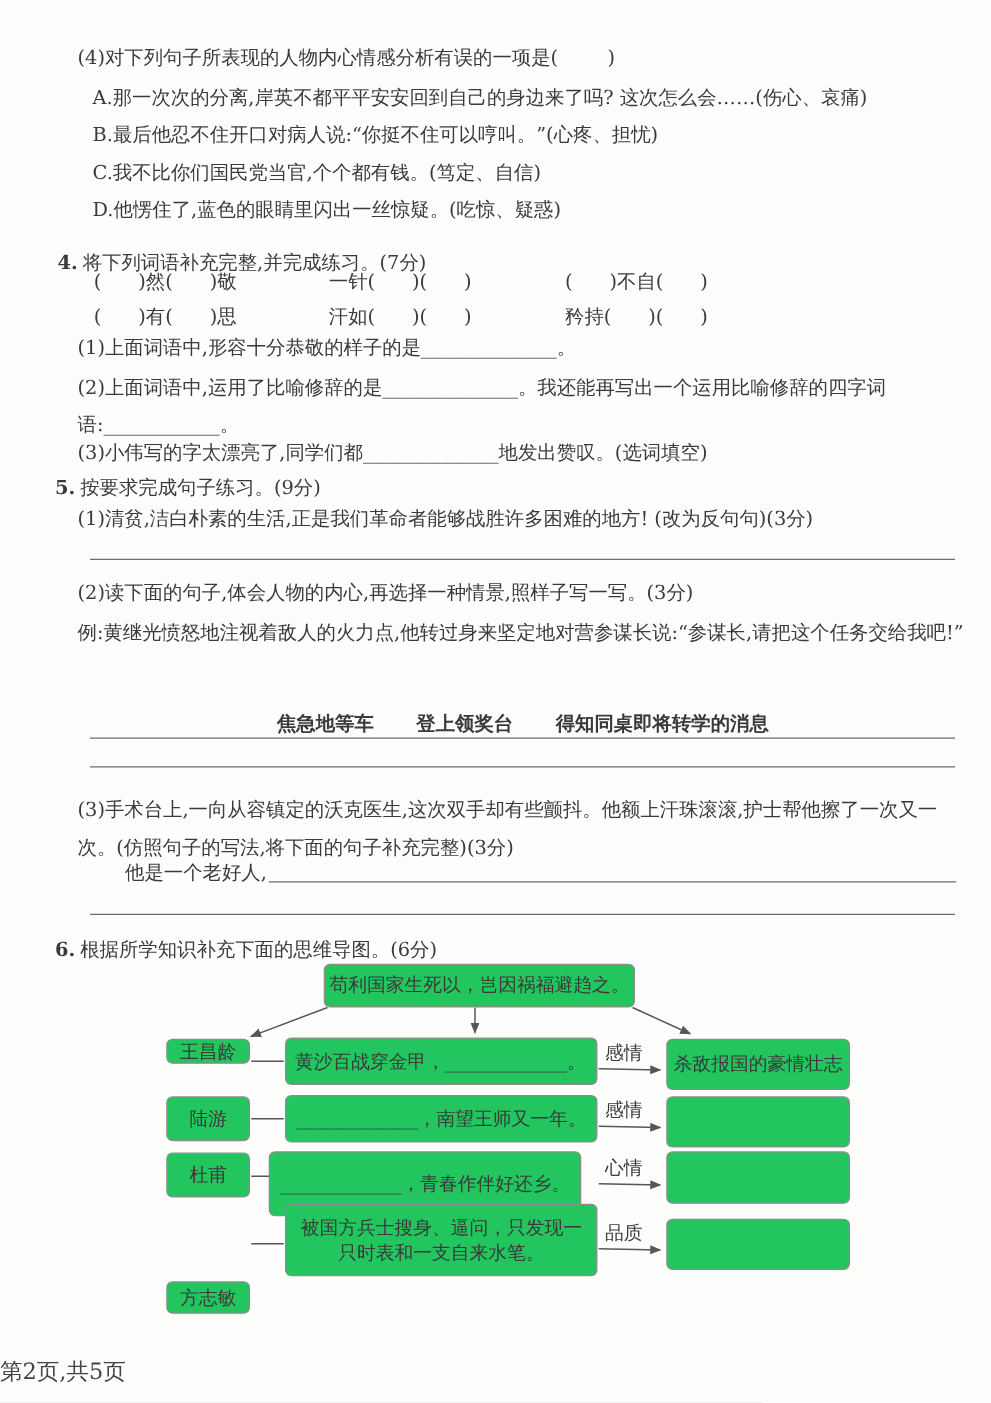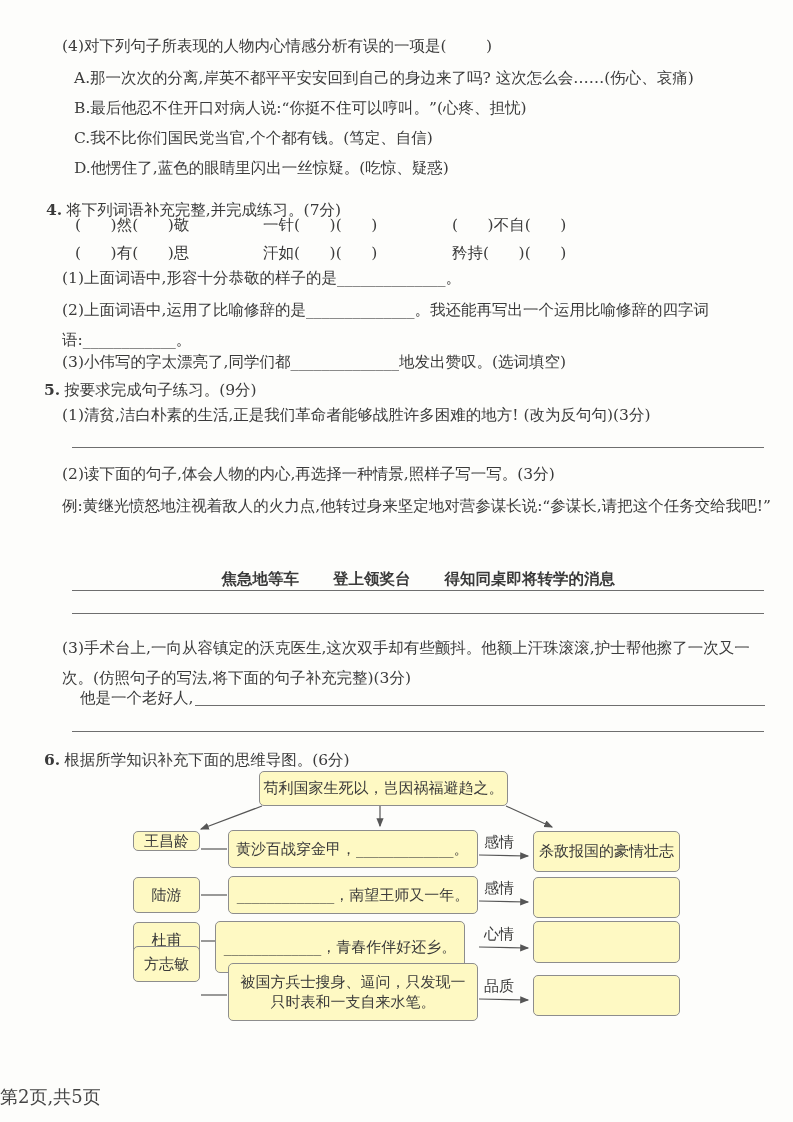--- a/index.html
+++ b/index.html
@@ -21,21 +21,21 @@
   .fill-line{flex:1 1 auto;border-bottom:1.3px solid #6e6e6e;margin:0 0 3px 2px;}
   .promptrow{position:absolute;display:flex;align-items:flex-end;}
   .scen{font-weight:700;}
   .scen span{margin-right:34px;}
   .box{
     position:absolute;
     border:1.3px solid #8d8d8d;
     border-radius:5px;
     display:flex;align-items:center;justify-content:center;
     font-size:15px;text-align:center;
-    background:#fef9c3;
+    background:#22c55e;
     box-sizing:border-box;
     line-height:1.35;
   }
   .box.leftal{justify-content:flex-start;text-align:center;padding:2px 7px;}
   .rel-label{position:absolute;font-size:15px;}
   .arrows{position:absolute;left:0;top:0;pointer-events:none;}
   .footer{position:absolute;left:0;right:0;text-align:left;font-size:18px;color:#444;}
 </style>
 </head>
 <body>
@@ -71,21 +71,21 @@
 
   <div class="abs scen" style="top:549px;left:200px;">
     <span>焦急地等车</span><span>登上领奖台</span><span>得知同桌即将转学的消息</span>
   </div>
 
   <div class="hline" style="top:590px;left:72px;width:692px;"></div>
   <div class="hline" style="top:613px;left:72px;width:692px;"></div>
 
   <div class="abs lh30" style="top:633px;left:62px;width:710px;">(3)手术台上,一向从容镇定的沃克医生,这次双手却有些颤抖。他额上汗珠滚滚,护士帮他擦了一次又一次。(仿照句子的写法,将下面的句子补充完整)(3分)</div>
 
-  <div class="promptrow" style="top:688px;left:80px;right:28px;">
+  <div class="promptrow" style="top:688px;left:100px;right:28px;">
     <span>他是一个老好人,</span>
     <span class="fill-line"></span>
   </div>
   <div class="hline" style="top:731px;left:72px;width:692px;"></div>
 
   <div class="abs" style="top:750px;left:44px;"><span class="num">6.</span><span style="margin-left:4px;">根据所学知识补充下面的思维导图。(6分)</span></div>
 
   <svg class="arrows" width="793" height="1122" viewBox="0 0 793 1122">
     <defs>
       <marker id="ah" markerWidth="9" markerHeight="8" refX="6.5" refY="3" orient="auto">
@@ -117,20 +117,20 @@
   <div class="box" style="left:133px;top:877px;width:67px;height:36px;">陆游</div>
   <div class="box" style="left:228px;top:876px;width:250px;height:38px;">_____________，南望王师又一年。</div>
   <div class="rel-label" style="left:484px;top:879px;">感情</div>
   <div class="box" style="left:533px;top:877px;width:147px;height:41px;"></div>
 
   <div class="box" style="left:133px;top:922px;width:67px;height:36px;">杜甫</div>
   <div class="box" style="left:215px;top:921px;width:250px;height:52px;">_____________，青春作伴好还乡。</div>
   <div class="rel-label" style="left:484px;top:925px;">心情</div>
   <div class="box" style="left:533px;top:921px;width:147px;height:42px;"></div>
 
-  <div class="box" style="left:133px;top:946px;width:67px;height:36px;">方志敏</div>
+  <div class="box" style="left:133px;top:1025px;width:67px;height:26px;">方志敏</div>
   <div class="box leftal" style="left:228px;top:963px;width:250px;height:58px;">被国方兵士搜身、逼问，只发现一只时表和一支自来水笔。</div>
   <div class="rel-label" style="left:484px;top:977px;">品质</div>
   <div class="box" style="left:533px;top:975px;width:147px;height:41px;"></div>
 
   <div class="footer" style="top:1085px;">第2页,共5页</div>
 
 </div>
 
 </body></html>

